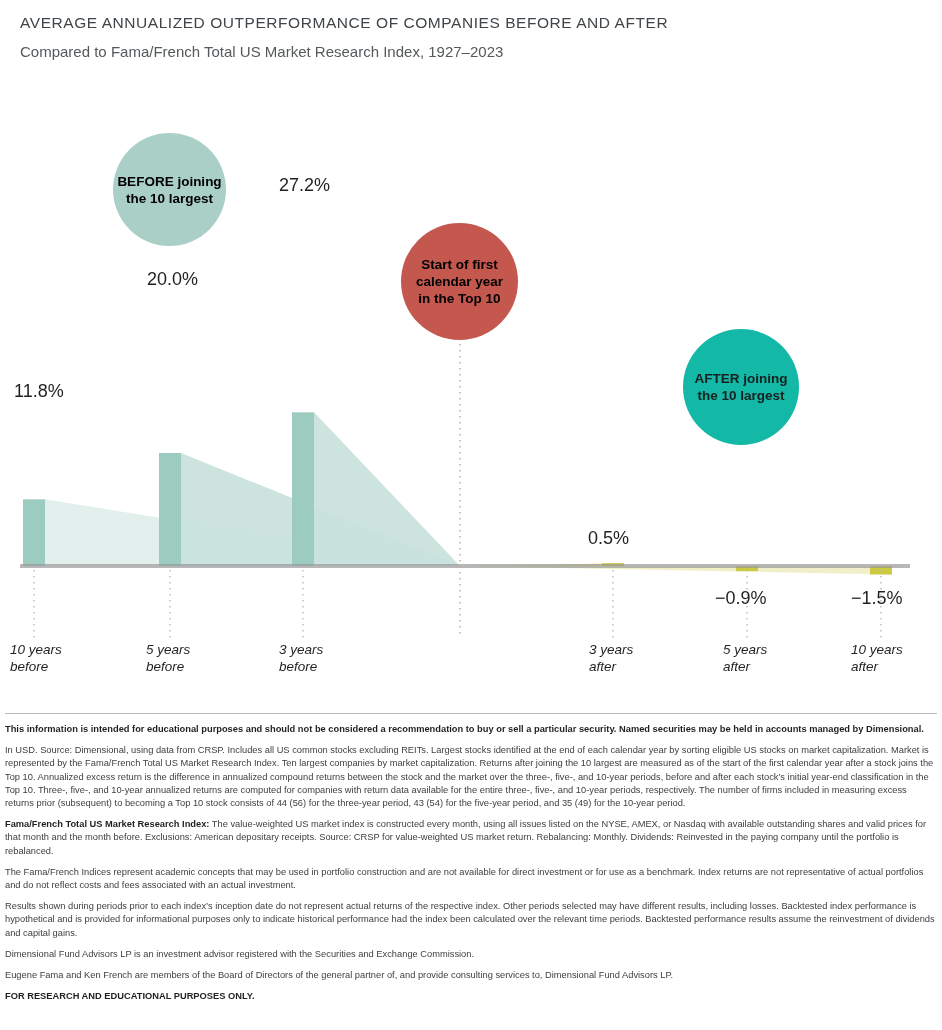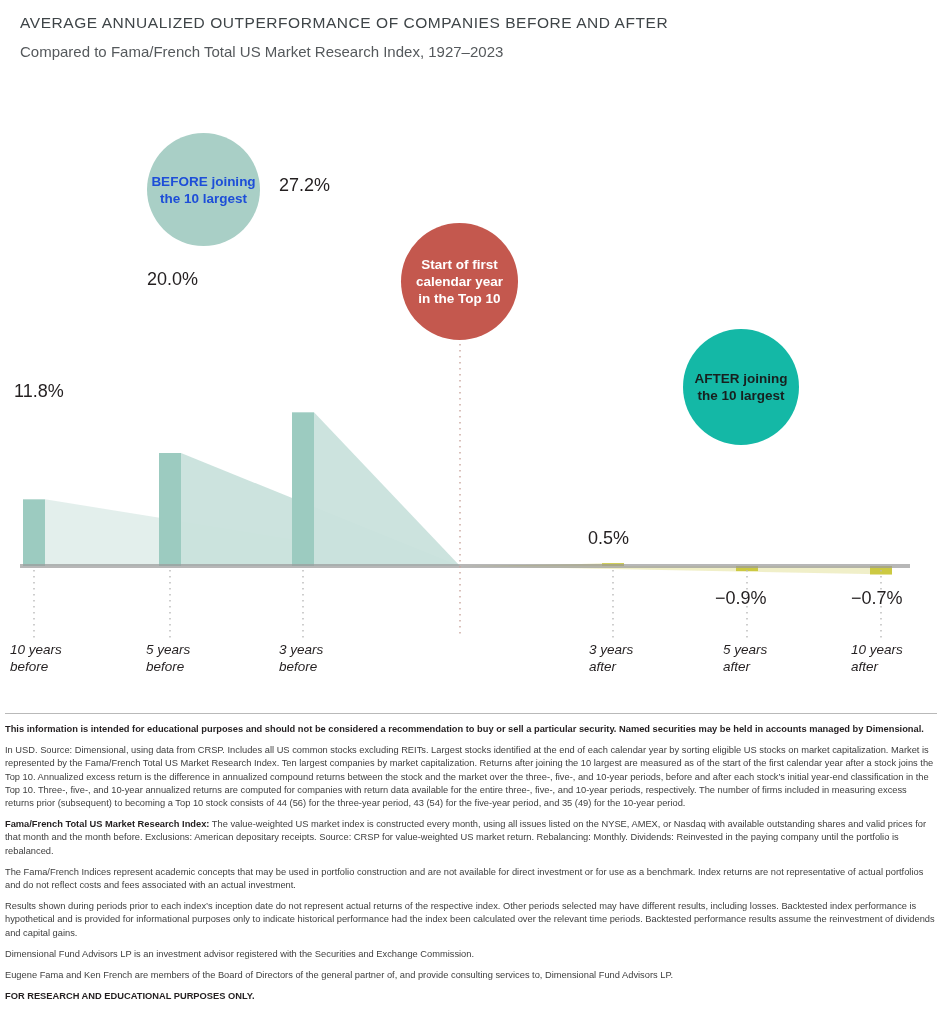--- a/index.html
+++ b/index.html
@@ -62,22 +62,22 @@
     position: absolute;
     border-radius: 50%;
     display: flex;
     align-items: center;
     justify-content: center;
     text-align: center;
     font-size: 13.5px;
     font-weight: bold;
     line-height: 17px;
   }
-  .bubble-before { background: #a9cfc6; color: #1d4ed8; margin-left: 34px; }
-  .bubble-start  { background: #c4584e; color: #ffffff; }
+  .bubble-before { background: #a9cfc6; color: #000000; }
+  .bubble-start  { background: #c4584e; color: #000000; }
   .bubble-after  { background: #14b8a6; color: #17201f; }
 
   
   .notes {
     position: absolute;
     left: 5px; top: 713px;
     width: 932px;
   }
   .rule { border-top: 1px solid #b9b9b9; width: 100%; margin-bottom: 9px; }
   .note {
@@ -124,21 +124,21 @@
       <line x1="747" y1="470" x2="747" y2="538" stroke="#b9b9b9" stroke-width="1.4" stroke-dasharray="1.6 4.4"></line>
       <line x1="881" y1="470" x2="881" y2="538" stroke="#b9b9b9" stroke-width="1.4" stroke-dasharray="1.6 4.4"></line>
       <line x1="460" y1="232" x2="460" y2="538" stroke="#c9a59d" stroke-width="1.4" stroke-dasharray="1.6 4.4"></line>
     </svg>
 
   <div class="val-label" id="vl0" style="left: 14px; top: 281px;">11.8%</div>
   <div class="val-label" id="vl1" style="left: 147px; top: 169px;">20.0%</div>
   <div class="val-label" id="vl2" style="left: 279px; top: 75px;">27.2%</div>
   <div class="val-label" id="vl3" style="left: 588px; top: 428px;">0.5%</div>
   <div class="val-label" id="vl4" style="left: 715px; top: 488px;">−0.9%</div>
-  <div class="val-label" id="vl5" style="left: 851px; top: 488px;">−0.7%</div>
+  <div class="val-label" id="vl5" style="left: 851px; top: 488px;">−1.5%</div>
 
   <div class="tick-label" id="tk0" style="left: 10px; top: 541px;">
     <div>10 years</div>
     <div>before</div>
   </div>
   <div class="tick-label" id="tk1" style="left: 146px; top: 541px;">
     <div>5 years</div>
     <div>before</div>
   </div>
   <div class="tick-label" id="tk2" style="left: 279px; top: 541px;">

